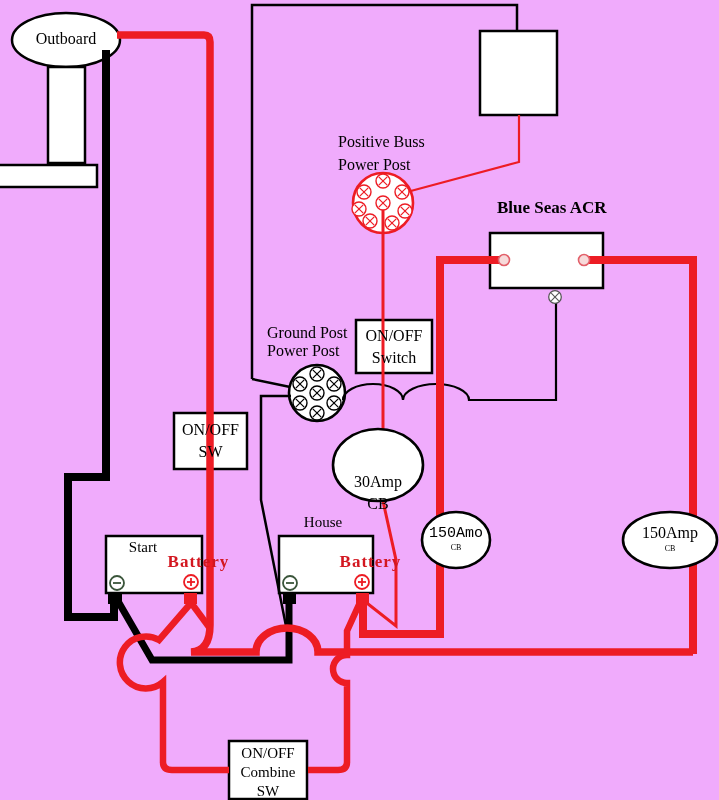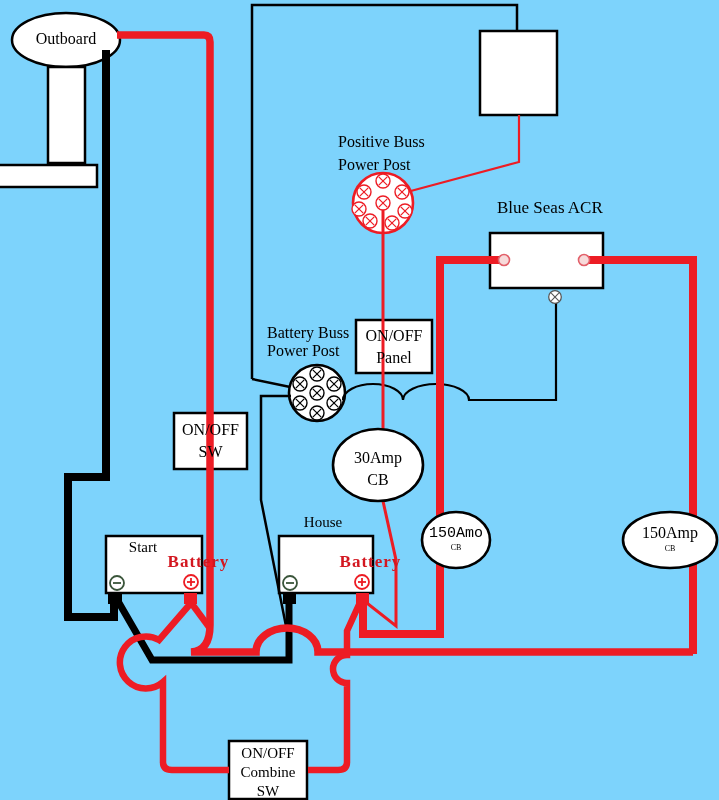--- a/index.html
+++ b/index.html
@@ -1,16 +1,16 @@
 <!DOCTYPE html>
 <html><head>
 <meta charset="utf-8">
 <style>
   html,body{margin:0;padding:0;background:#fff;}
-  #stage{position:relative;width:719px;height:800px;background:#7dd3fc;overflow:hidden;
+  #stage{position:relative;width:719px;height:800px;background:#f0abfc;overflow:hidden;
          font-family:"Liberation Serif","DejaVu Serif",serif;}
   #wiring-svg{position:absolute;left:0;top:0;}
   .lbl{position:absolute;color:#000;line-height:1.05;white-space:nowrap;}
   .ctr{text-align:center;}
   .fs16{font-size:16px;}
   .fs15{font-size:15px;}
   .fs17{font-size:17px;}
   .fs8{font-size:8px;}
   .batt{font-weight:bold;letter-spacing:1px;padding-left:44px;}
 </style>
@@ -140,38 +140,38 @@
 </svg>
 
 <div class="lbl ctr fs16" style="left:12px;top:31px;width:108px;">Outboard</div>
 
 
 <div class="lbl fs16" style="left:338px;top:130px;line-height:23px;">
   <div>Positive Buss</div>
   <div>Power Post</div>
 </div>
 
-<div class="lbl fs17" style="left:497px;top:199px;">Blue Seas ACR</div>
+<div class="lbl fs17" style="left:497px;top:199px;font-weight:bold;">Blue Seas ACR</div>
 
 <div class="lbl fs16" style="left:267px;top:324px;line-height:17.5px;">
-  <div>Battery Buss</div>
+  <div>Ground Post</div>
   <div>Power Post</div>
 </div>
 
 <div class="lbl ctr fs16" style="left:356px;top:325px;width:76px;line-height:22px;">
   <div>ON/OFF</div>
-  <div>Panel</div>
+  <div>Switch</div>
 </div>
 
 <div class="lbl ctr fs16" style="left:174px;top:419px;width:73px;line-height:22px;">
   <div>ON/OFF</div>
   <div>SW</div>
 </div>
 
-<div class="lbl ctr fs16" style="left:333px;top:447px;width:90px;line-height:22px;">
+<div class="lbl ctr fs16" style="left:333px;top:471px;width:90px;line-height:22px;">
   <div>30Amp</div>
   <div>CB</div>
 </div>
 
 <div class="lbl ctr fs15" style="left:112px;top:515px;width:62px;margin-top:25px;">Start</div>
 <div class="lbl ctr fs15" style="left:292px;top:515px;width:62px;">House</div>
 
 <div class="lbl ctr fs17 batt" style="left:107px;top:553px;width:95px;color:#D31720;">Battery</div>
 <div class="lbl ctr fs17 batt" style="left:280px;top:553px;width:93px;color:#D31720;">Battery</div>
 

